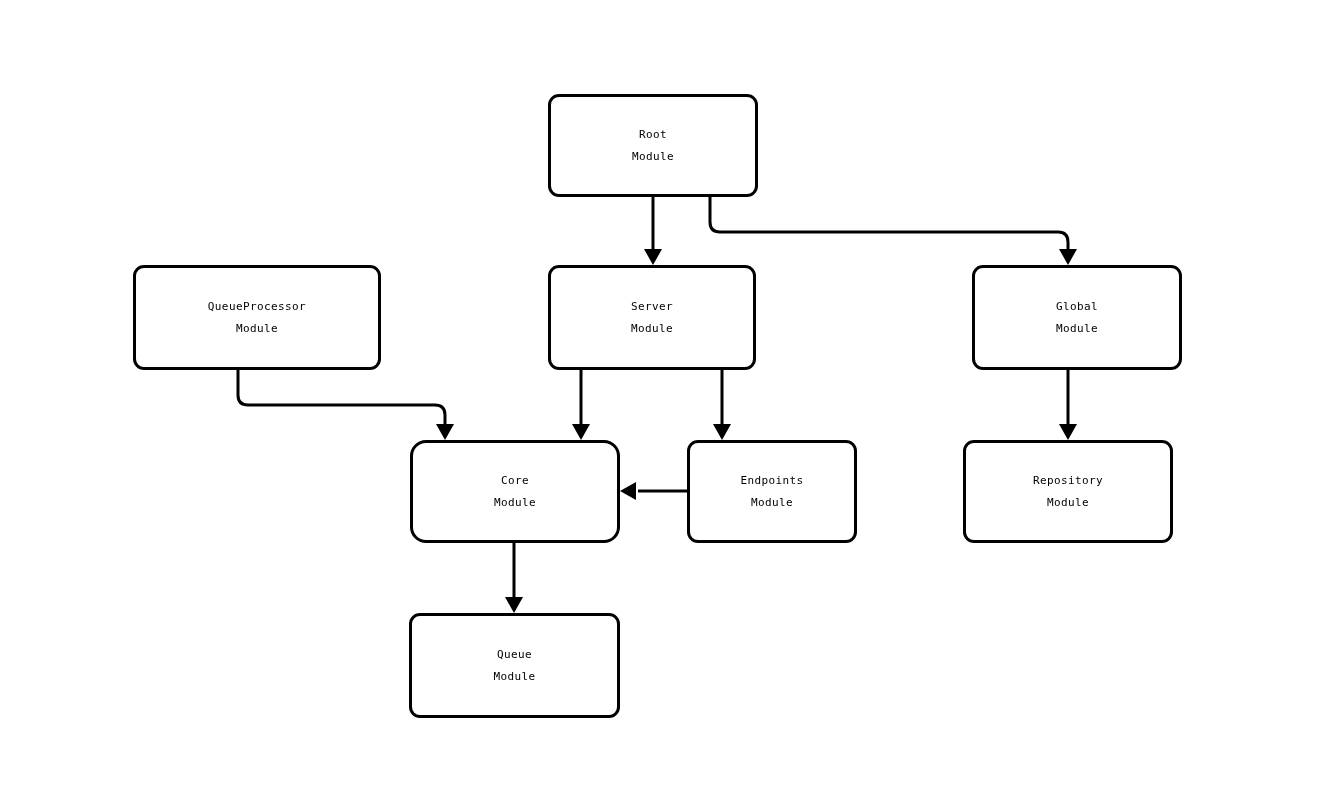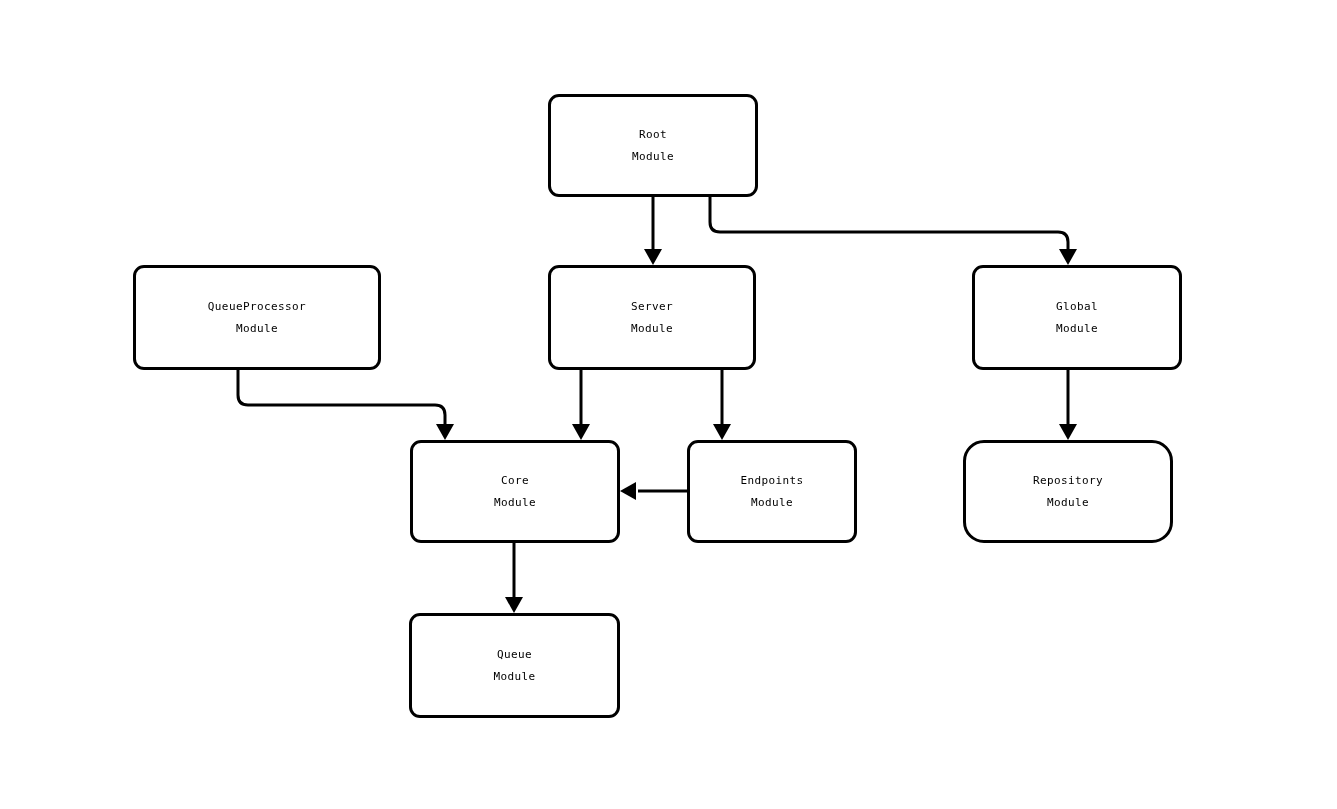--- a/index.html
+++ b/index.html
@@ -101,29 +101,29 @@
         <div class="node-line">Module</div>
       </div>
       <div class="node" style="left: 548px; top: 265px; width: 208px; height: 105px; border-width: 3px; border-color: rgb(0, 0, 0); border-radius: 11px;">
         <div class="node-line">Server</div>
         <div class="node-line">Module</div>
       </div>
       <div class="node" style="left: 963px; top: 265px; width: 210px; height: 105px; border-width: 3px; border-color: rgb(0, 0, 0); border-radius: 11px; margin-left: 9px;">
         <div class="node-line">Global</div>
         <div class="node-line">Module</div>
       </div>
-      <div class="node" style="left: 410px; top: 440px; width: 210px; height: 103px; border-width: 3px; border-color: rgb(0, 0, 0); border-radius: 11px;">
+      <div class="node" style="left: 410px; top: 440px; width: 210px; height: 103px; border-width: 3px; border-color: rgb(0, 0, 0); border-radius: 16px;">
         <div class="node-line">Core</div>
         <div class="node-line">Module</div>
       </div>
       <div class="node" style="left: 687px; top: 440px; width: 170px; height: 103px; border-width: 3px; border-color: rgb(0, 0, 0); border-radius: 11px;">
         <div class="node-line">Endpoints</div>
         <div class="node-line">Module</div>
       </div>
-      <div class="node" style="left: 963px; top: 440px; width: 210px; height: 103px; border-width: 3px; border-color: rgb(0, 0, 0); border-radius: 21px;">
+      <div class="node" style="left: 963px; top: 440px; width: 210px; height: 103px; border-width: 3px; border-color: rgb(0, 0, 0); border-radius: 11px;">
         <div class="node-line">Repository</div>
         <div class="node-line">Module</div>
       </div>
       <div class="node" style="left: 409px; top: 613px; width: 211px; height: 105px; border-width: 3px; border-color: rgb(0, 0, 0); border-radius: 11px;">
         <div class="node-line">Queue</div>
         <div class="node-line">Module</div>
       </div>
     </div>
 
 </div>

